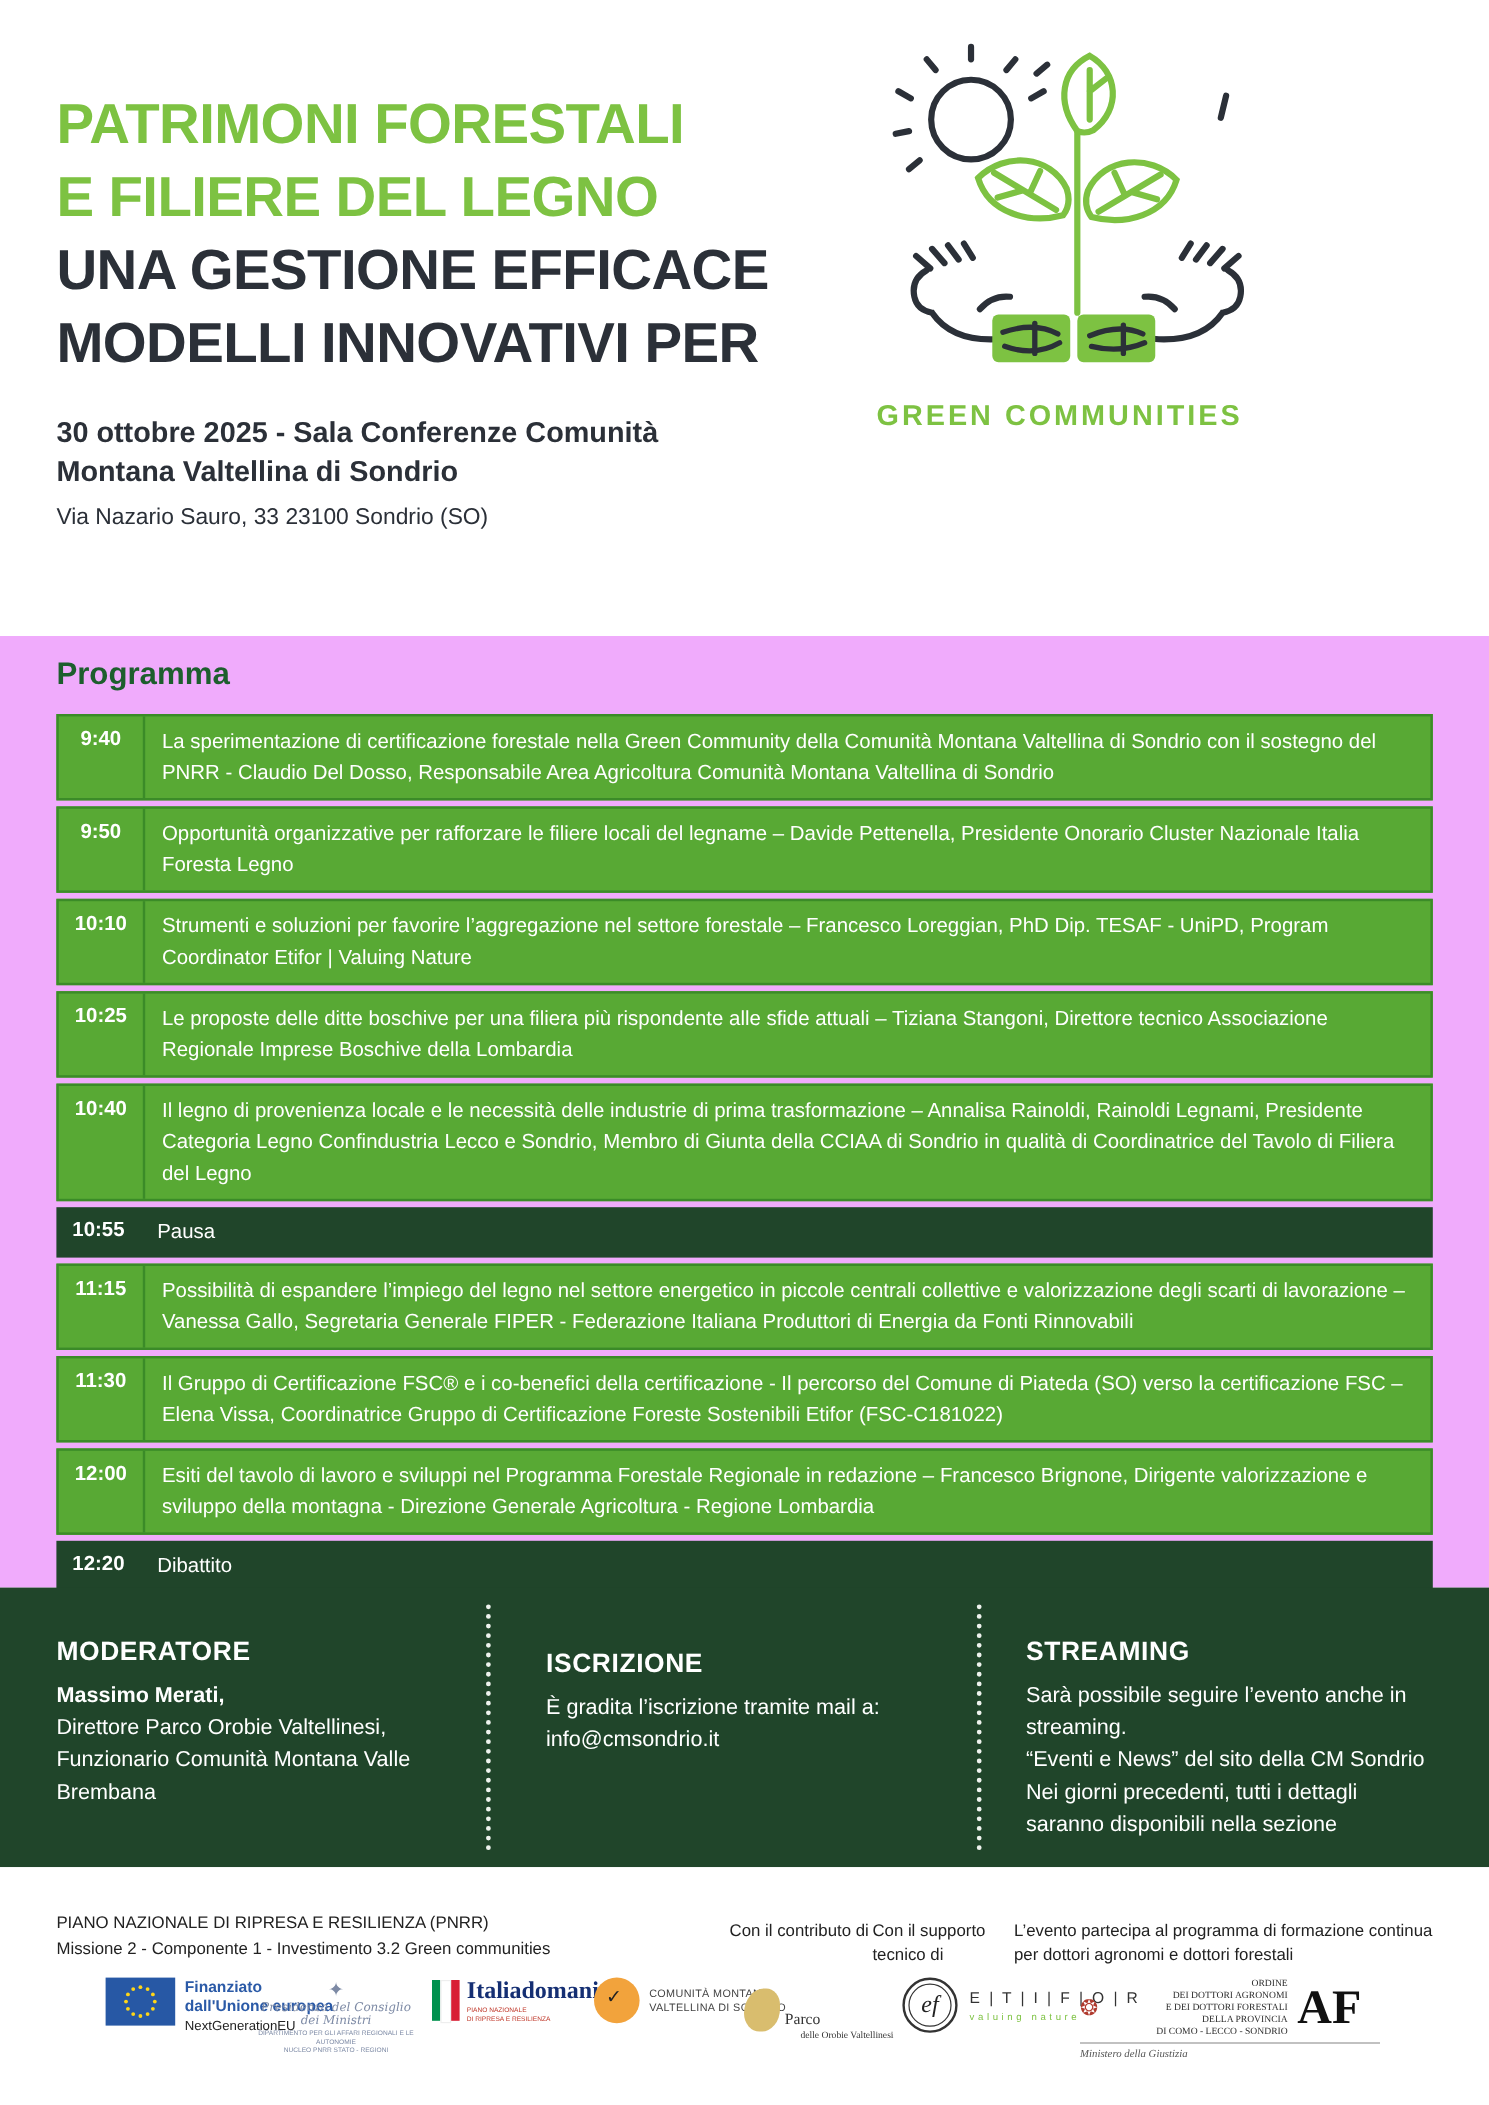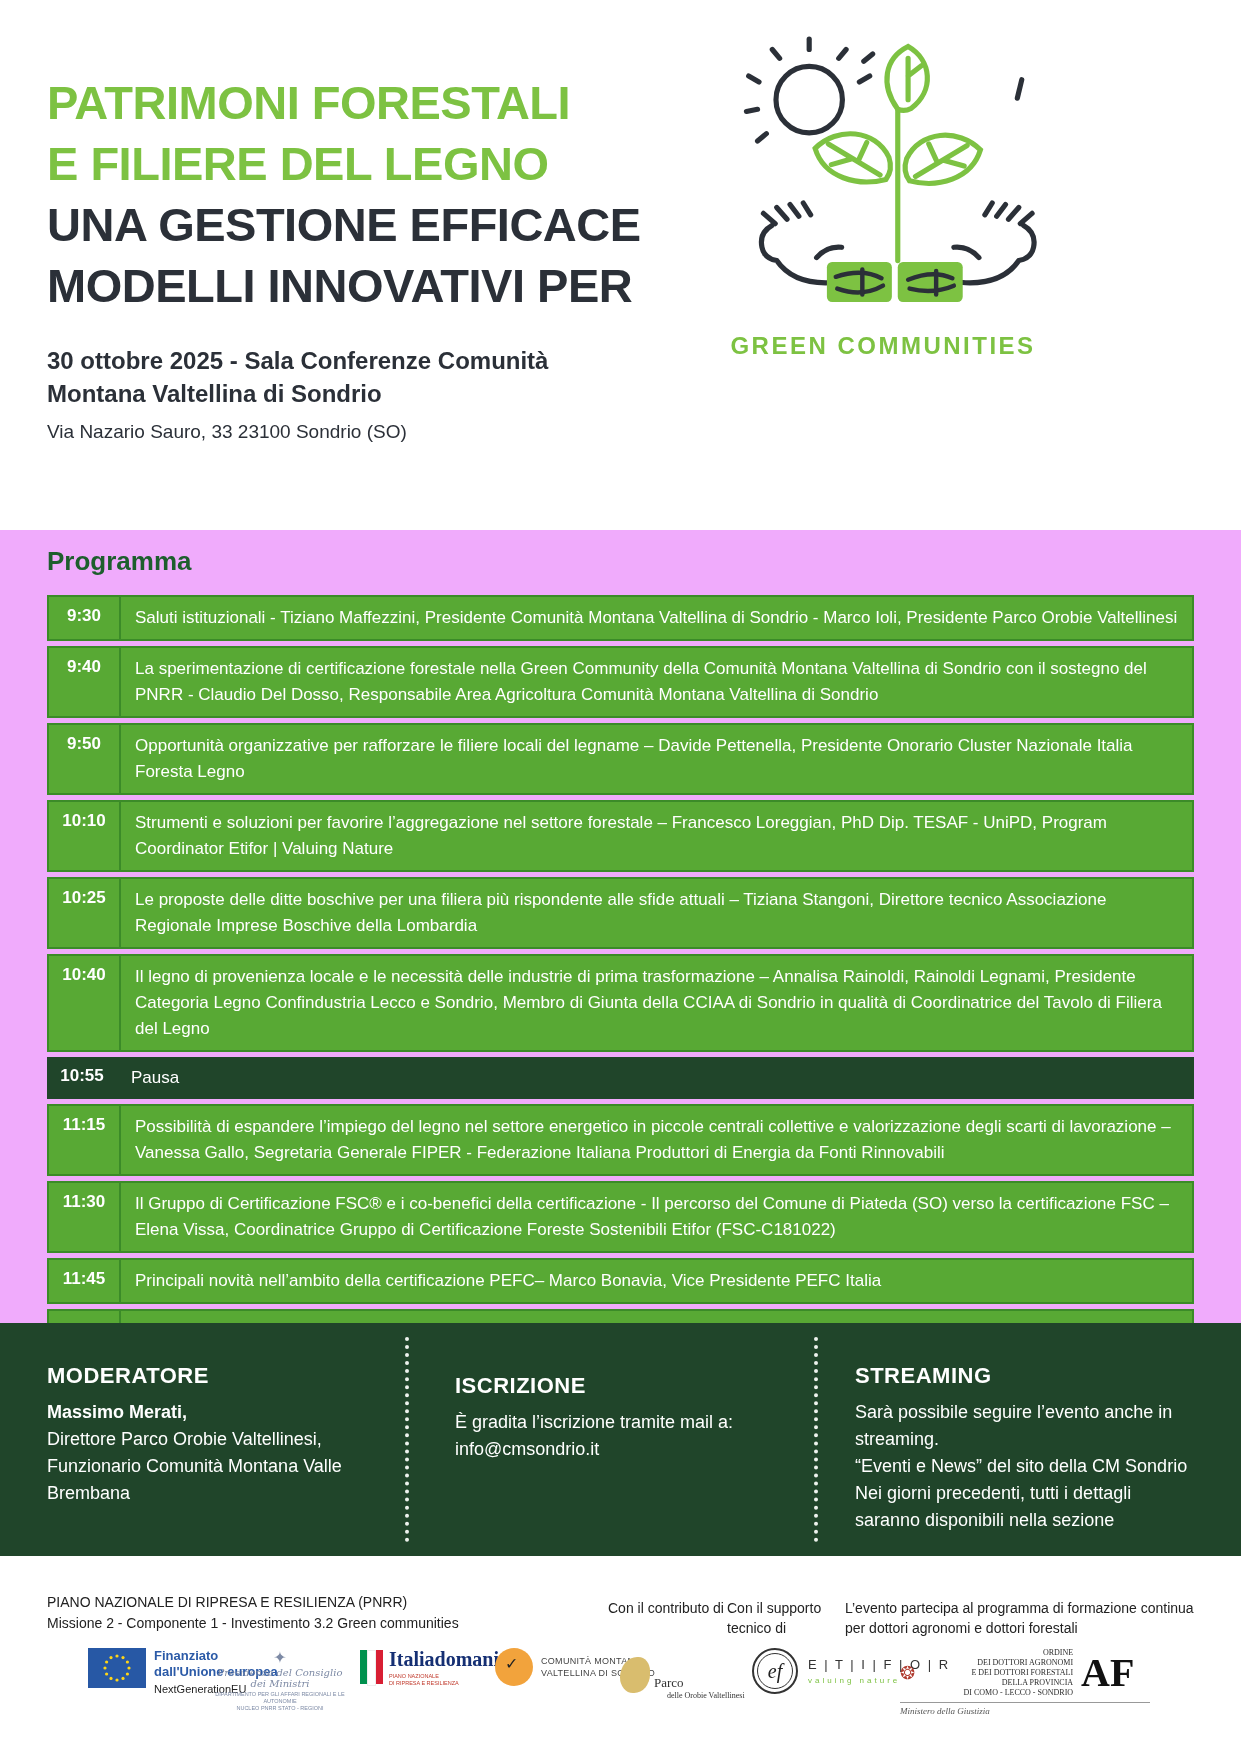--- a/index.html
+++ b/index.html
@@ -157,24 +157,20 @@
       </g>
     </svg>
     <div class="logo-caption">GREEN COMMUNITIES</div>
   </div>
 </div>
 
 <div class="program-band">
   <h2 class="program-heading">Programma</h2>
   <div>
       <div class="prog-row">
-        <div class="prog-time">9:30</div>
-        <div class="prog-text">Saluti istituzionali - Tiziano Maffezzini, Presidente Comunità Montana Valtellina di Sondrio - Marco Ioli, Presidente Parco Orobie Valtellinesi</div>
-      </div>
-      <div class="prog-row">
         <div class="prog-time">9:40</div>
         <div class="prog-text">La sperimentazione di certificazione forestale nella Green Community della Comunità Montana Valtellina di Sondrio con il sostegno del PNRR - Claudio Del Dosso, Responsabile Area Agricoltura Comunità Montana Valtellina di Sondrio</div>
       </div>
       <div class="prog-row">
         <div class="prog-time">9:50</div>
         <div class="prog-text">Opportunità organizzative per rafforzare le filiere locali del legname – Davide Pettenella, Presidente Onorario Cluster Nazionale Italia Foresta Legno</div>
       </div>
       <div class="prog-row">
         <div class="prog-time">10:10</div>
         <div class="prog-text">Strumenti e soluzioni per favorire l’aggregazione nel settore forestale – Francesco Loreggian, PhD Dip. TESAF - UniPD, Program Coordinator Etifor | Valuing Nature</div>
@@ -191,24 +187,20 @@
         <div class="prog-time">10:55</div>
         <div class="prog-text">Pausa</div>
       </div>
       <div class="prog-row">
         <div class="prog-time">11:15</div>
         <div class="prog-text">Possibilità di espandere l’impiego del legno nel settore energetico in piccole centrali collettive e valorizzazione degli scarti di lavorazione – Vanessa Gallo, Segretaria Generale FIPER - Federazione Italiana Produttori di Energia da Fonti Rinnovabili</div>
       </div>
       <div class="prog-row">
         <div class="prog-time">11:30</div>
         <div class="prog-text">Il Gruppo di Certificazione FSC® e i co-benefici della certificazione - Il percorso del Comune di Piateda (SO) verso la certificazione FSC – Elena Vissa, Coordinatrice Gruppo di Certificazione Foreste Sostenibili Etifor (FSC-C181022)</div>
-      </div>
-      <div class="prog-row">
-        <div class="prog-time">11:45</div>
-        <div class="prog-text">Principali novità nell’ambito della certificazione PEFC– Marco Bonavia, Vice Presidente PEFC Italia</div>
       </div>
       <div class="prog-row">
         <div class="prog-time">12:00</div>
         <div class="prog-text">Esiti del tavolo di lavoro e sviluppi nel Programma Forestale Regionale in redazione – Francesco Brignone, Dirigente valorizzazione e sviluppo della montagna - Direzione Generale Agricoltura - Regione Lombardia</div>
       </div>
       <div class="prog-row highlight">
         <div class="prog-time">12:20</div>
         <div class="prog-text">Dibattito</div>
       </div>
     </div>

